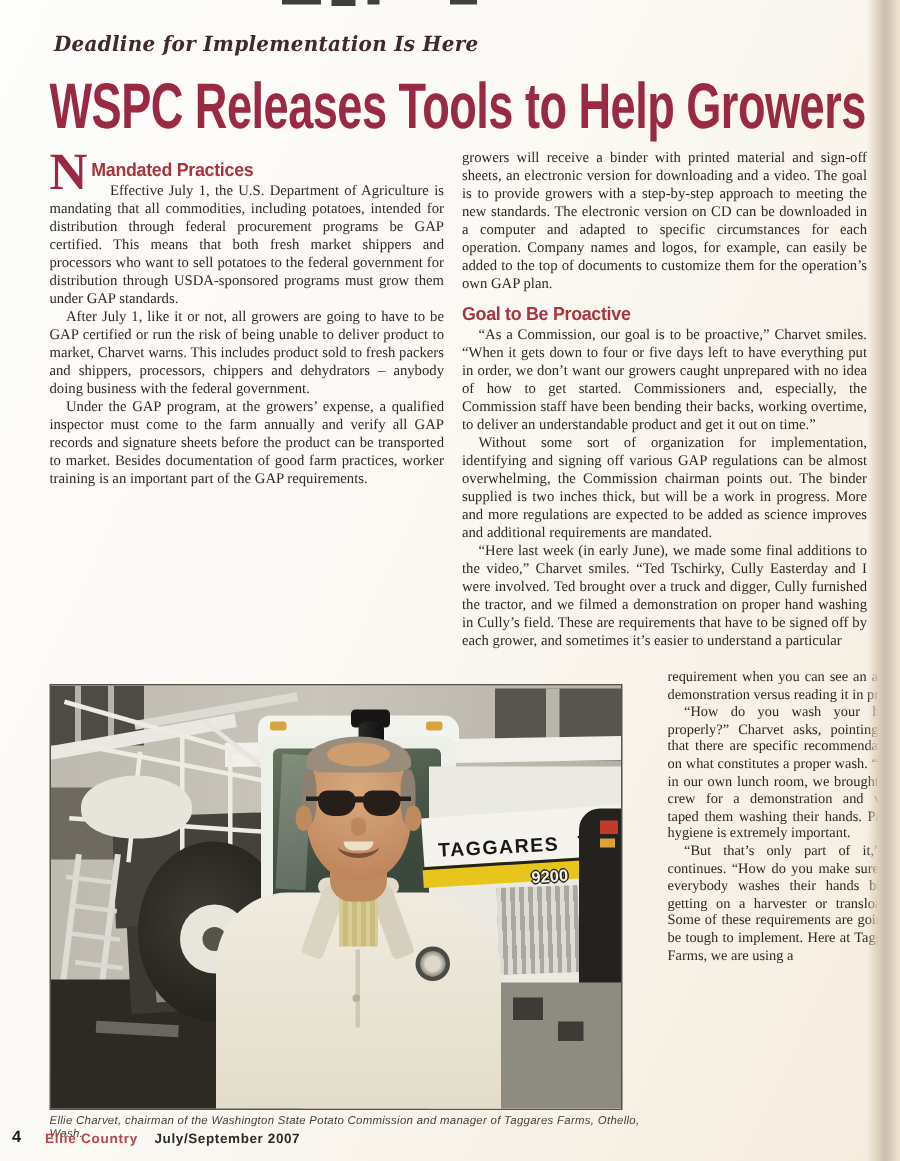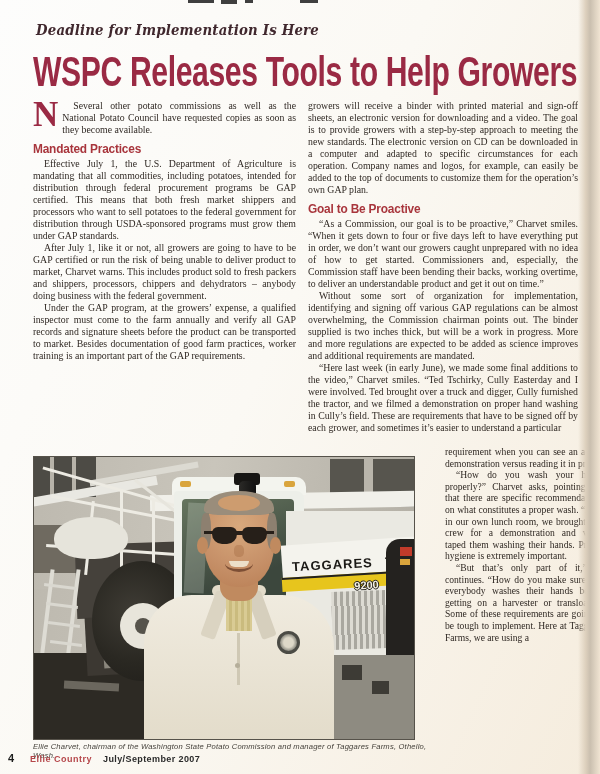--- a/index.html
+++ b/index.html
@@ -45,21 +45,20 @@
   <div class="artifact" style="left:188px;top:0;width:26px;height:3px;"></div>
   <div class="artifact" style="left:221px;top:0;width:16px;height:4px;"></div>
   <div class="artifact" style="left:245px;top:0;width:8px;height:3px;"></div>
   <div class="artifact" style="left:300px;top:0;width:18px;height:3px;"></div>
 
   <div class="kicker">Deadline for Implementation Is Here</div>
   <div class="headline">WSPC Releases Tools to Help Growers</div>
 
   <div class="col col-left">
     <p><span class="dropcap">N</span></p>
-    <p class="indent">Several other potato commissions as well as the National Potato Council have requested copies as soon as they become available.</p>
     <h3>Mandated Practices</h3>
     <p class="indent">Effective July 1, the U.S. Department of Agriculture is mandating that all commodities, including potatoes, intended for distribution through federal procurement programs be GAP certified. This means that both fresh market shippers and processors who want to sell potatoes to the federal government for distribution through USDA-sponsored programs must grow them under GAP standards.</p>
     <p class="indent">After July 1, like it or not, all growers are going to have to be GAP certified or run the risk of being unable to deliver product to market, Charvet warns. This includes product sold to fresh packers and shippers, processors, chippers and dehydrators – anybody doing business with the federal government.</p>
     <p class="indent">Under the GAP program, at the growers’ expense, a qualified inspector must come to the farm annually and verify all GAP records and signature sheets before the product can be transported to market. Besides documentation of good farm practices, worker training is an important part of the GAP requirements.</p>
   </div>
 
   <div class="col col-right">
     <p>growers will receive a binder with printed material and sign-off sheets, an electronic version for downloading and a video. The goal is to provide growers with a step-by-step approach to meeting the new standards. The electronic version on CD can be downloaded in a computer and adapted to specific circumstances for each operation. Company names and logos, for example, can easily be added to the top of documents to customize them for the operation’s own GAP plan.</p>
     <h3>Goal to Be Proactive</h3>
     <p class="indent">“As a Commission, our goal is to be proactive,” Charvet smiles. “When it gets down to four or five days left to have everything put in order, we don’t want our growers caught unprepared with no idea of how to get started. Commissioners and, especially, the Commission staff have been bending their backs, working overtime, to deliver an understandable product and get it out on time.”</p>

